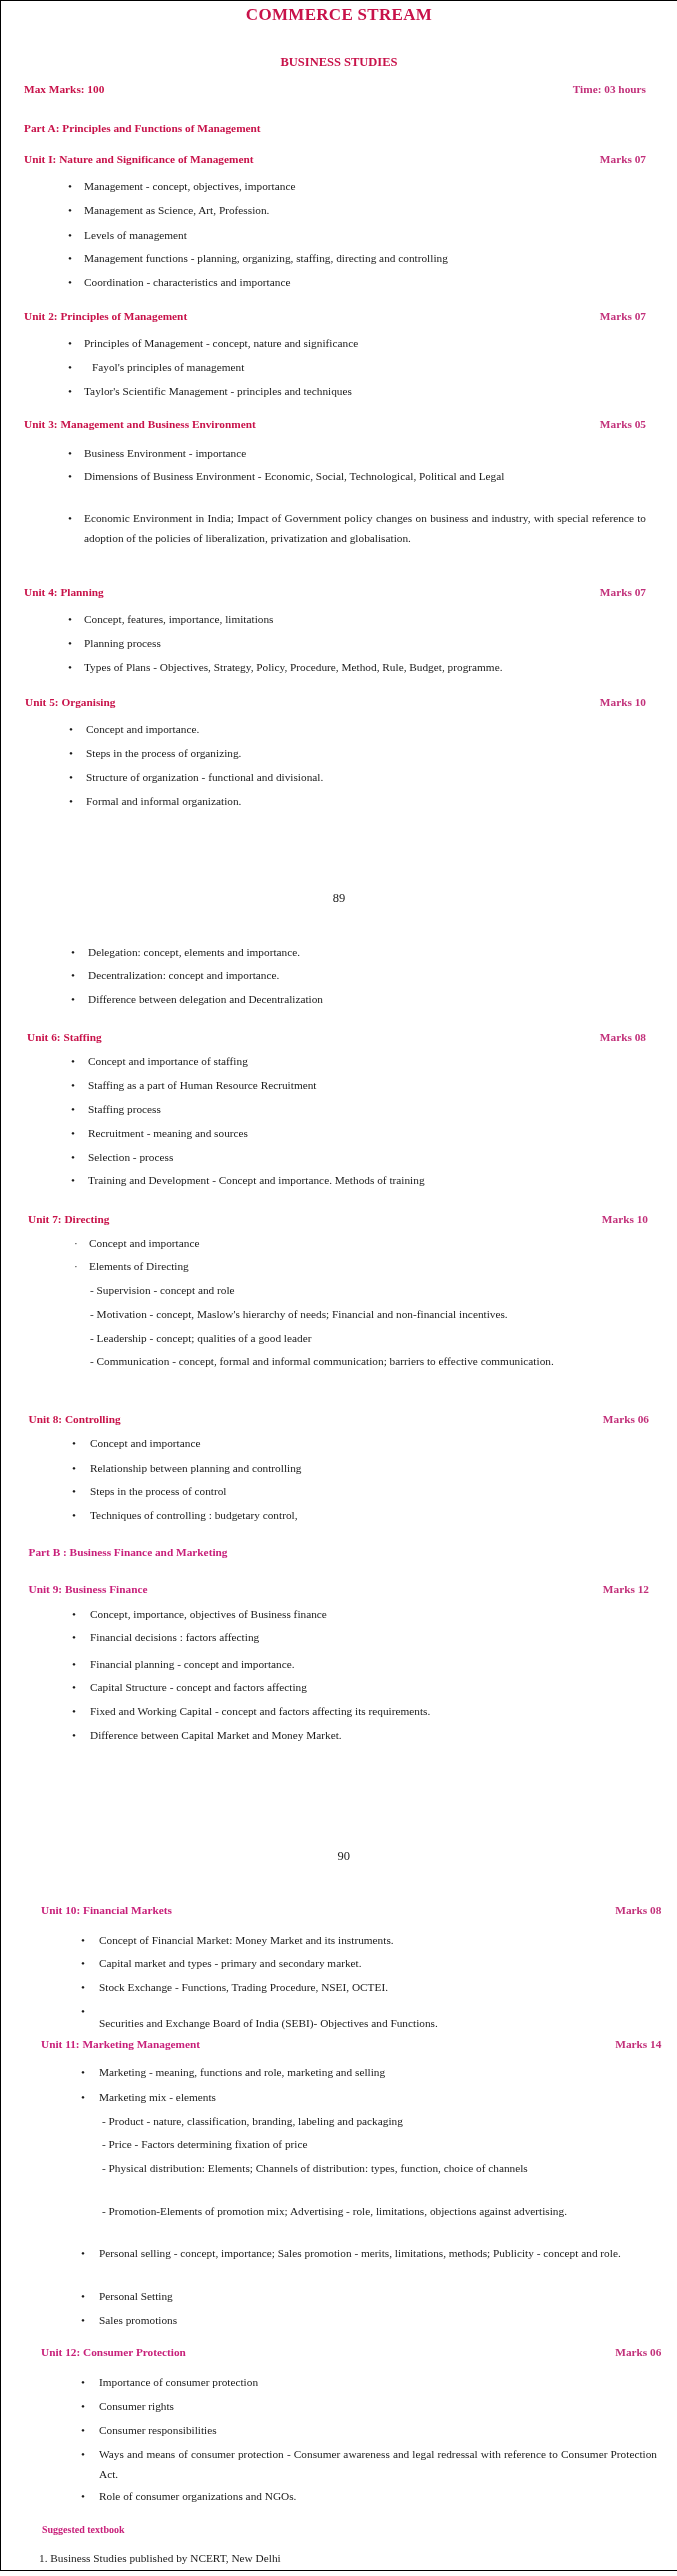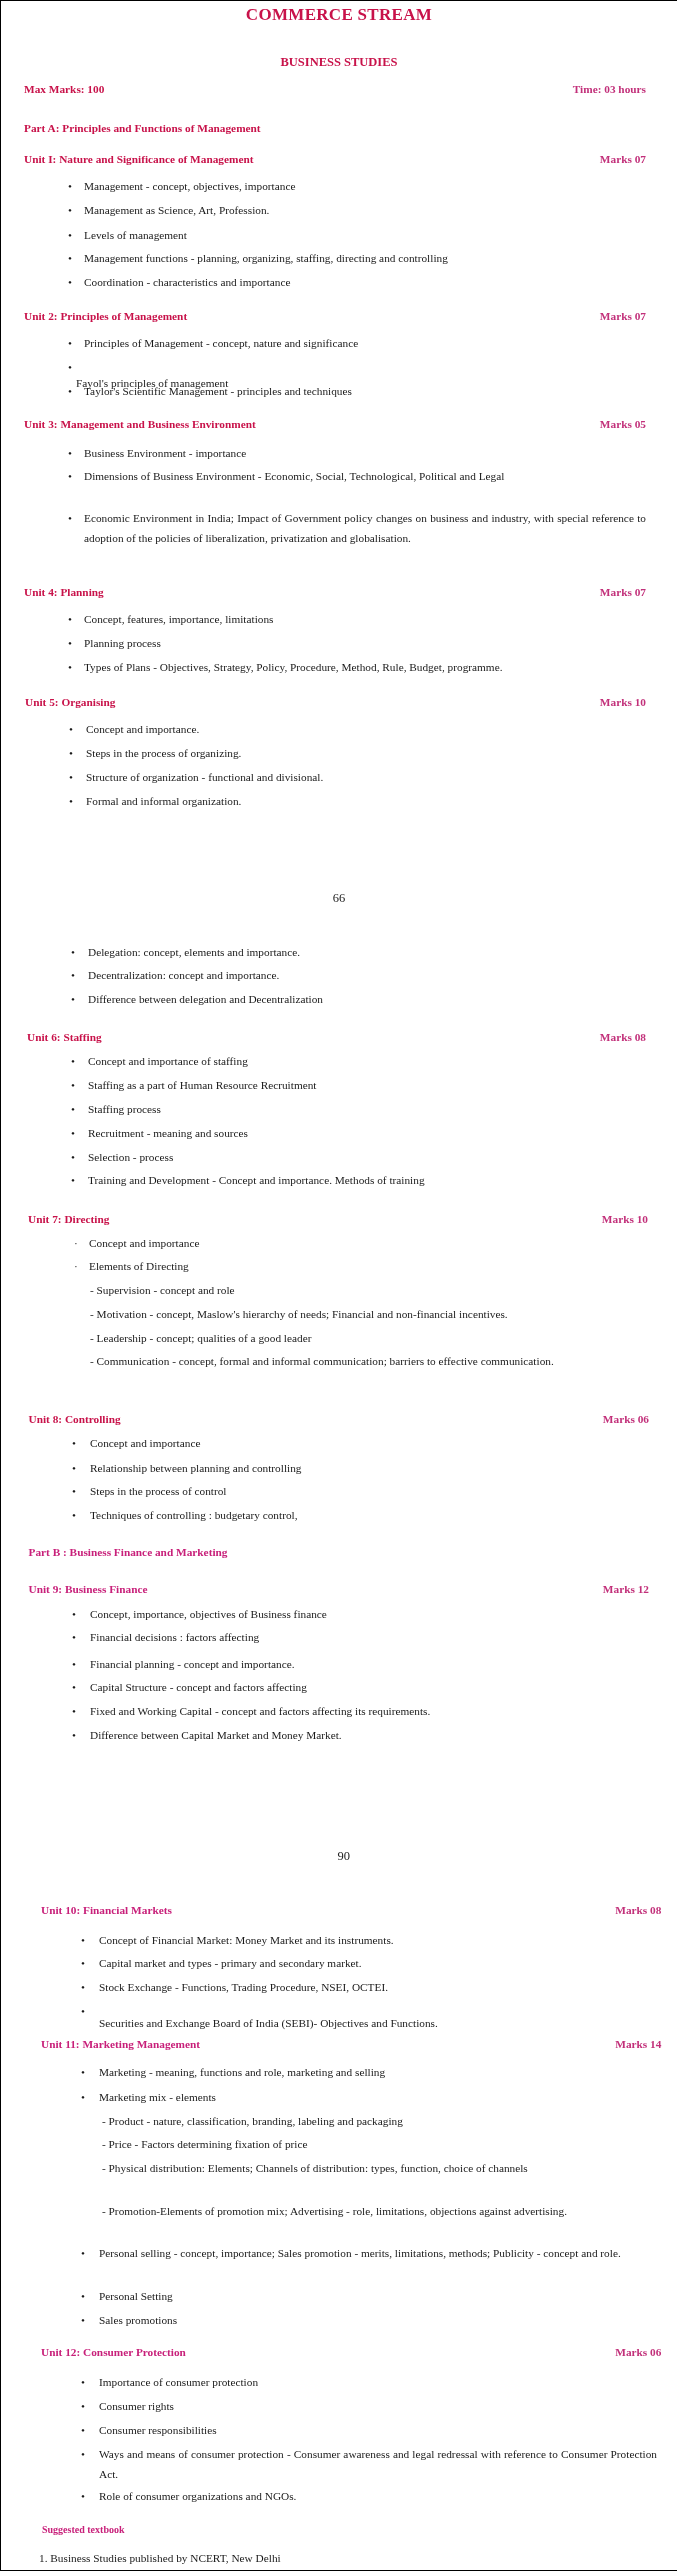--- a/index.html
+++ b/index.html
@@ -44,21 +44,21 @@
 <div class="abs bul" style="left:68px; top:258px;">•</div>
 <div class="abs bul" style="left:84px; top:258px;">Management functions - planning, organizing, staffing, directing and controlling</div>
 <div class="abs bul" style="left:68px; top:282px;">•</div>
 <div class="abs bul" style="left:84px; top:282px;">Coordination - characteristics and importance</div>
 
 <div class="abs hdr" style="left:24px; top:316px;">Unit 2: Principles of Management</div>
 <div class="abs marks" style="right:32px; top:316px;">Marks 07</div>
 <div class="abs bul" style="left:68px; top:343px;">•</div>
 <div class="abs bul" style="left:84px; top:343px;">Principles of Management - concept, nature and significance</div>
 <div class="abs bul" style="left:68px; top:367px;">•</div>
-<div class="abs bul" style="left:76px; top:367px;margin-top:16px;">Fayol's principles of management</div>
+<div class="abs bul" style="left:92px; top:367px;">Fayol's principles of management</div>
 <div class="abs bul" style="left:68px; top:391px;">•</div>
 <div class="abs bul" style="left:84px; top:391px;">Taylor's Scientific Management - principles and techniques</div>
 
 <div class="abs hdr" style="left:24px; top:424px;">Unit 3: Management and Business Environment</div>
 <div class="abs marks" style="right:32px; top:424px;">Marks 05</div>
 <div class="abs bul" style="left:68px; top:453px;">•</div>
 <div class="abs bul" style="left:84px; top:453px;">Business Environment - importance</div>
 <div class="abs bul" style="left:68px; top:476px;">•</div>
 <div class="abs wrap" style="left:84px; top:476px; width:562px;">Dimensions of Business Environment - Economic, Social, Technological, Political and Legal</div>
 <div class="abs bul" style="left:68px; top:518px;">•</div>
@@ -77,21 +77,21 @@
 <div class="abs marks" style="right:32px; top:702px;">Marks 10</div>
 <div class="abs bul" style="left:69px; top:729px;">•</div>
 <div class="abs bul" style="left:86px; top:729px;">Concept and importance.</div>
 <div class="abs bul" style="left:69px; top:753px;">•</div>
 <div class="abs bul" style="left:86px; top:753px;">Steps in the process of organizing.</div>
 <div class="abs bul" style="left:69px; top:777px;">•</div>
 <div class="abs bul" style="left:86px; top:777px;">Structure of organization - functional and divisional.</div>
 <div class="abs bul" style="left:69px; top:801px;">•</div>
 <div class="abs bul" style="left:86px; top:801px;">Formal and informal organization.</div>
 
-<div class="abs pageno" style="top:898px;">66</div>
+<div class="abs pageno" style="top:898px;">89</div>
 
 <div class="abs bul" style="left:71px; top:952px;">•</div>
 <div class="abs bul" style="left:88px; top:952px;">Delegation: concept, elements and importance.</div>
 <div class="abs bul" style="left:71px; top:975px;">•</div>
 <div class="abs bul" style="left:88px; top:975px;">Decentralization: concept and importance.</div>
 <div class="abs bul" style="left:71px; top:999px;">•</div>
 <div class="abs bul" style="left:88px; top:999px;">Difference between delegation and Decentralization</div>
 
 <div class="abs hdr" style="left:27px; top:1037px;">Unit 6: Staffing</div>
 <div class="abs marks" style="right:32px; top:1037px;">Marks 08</div>

